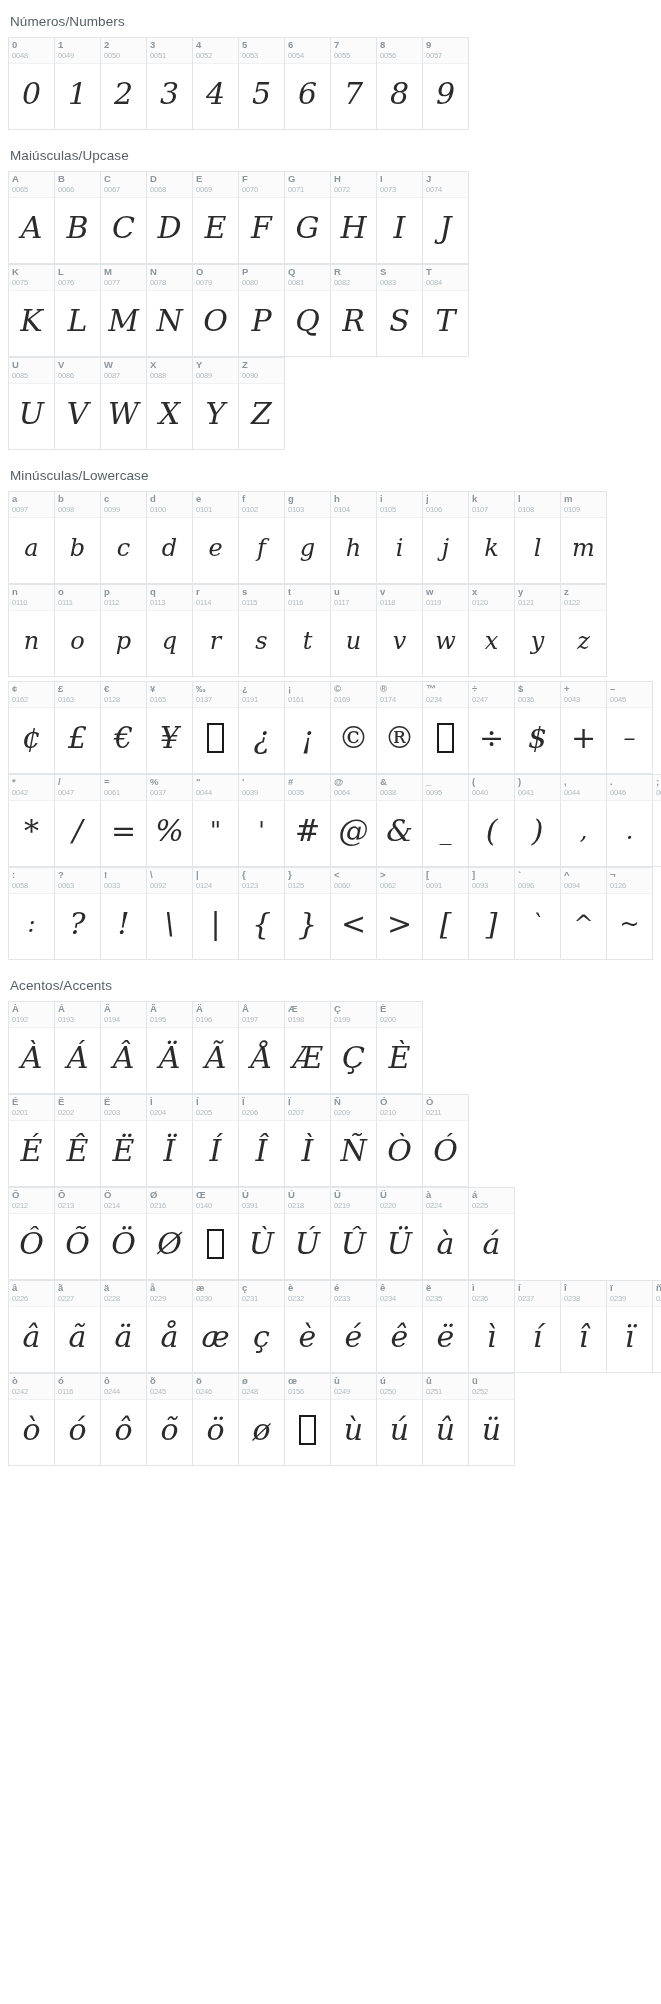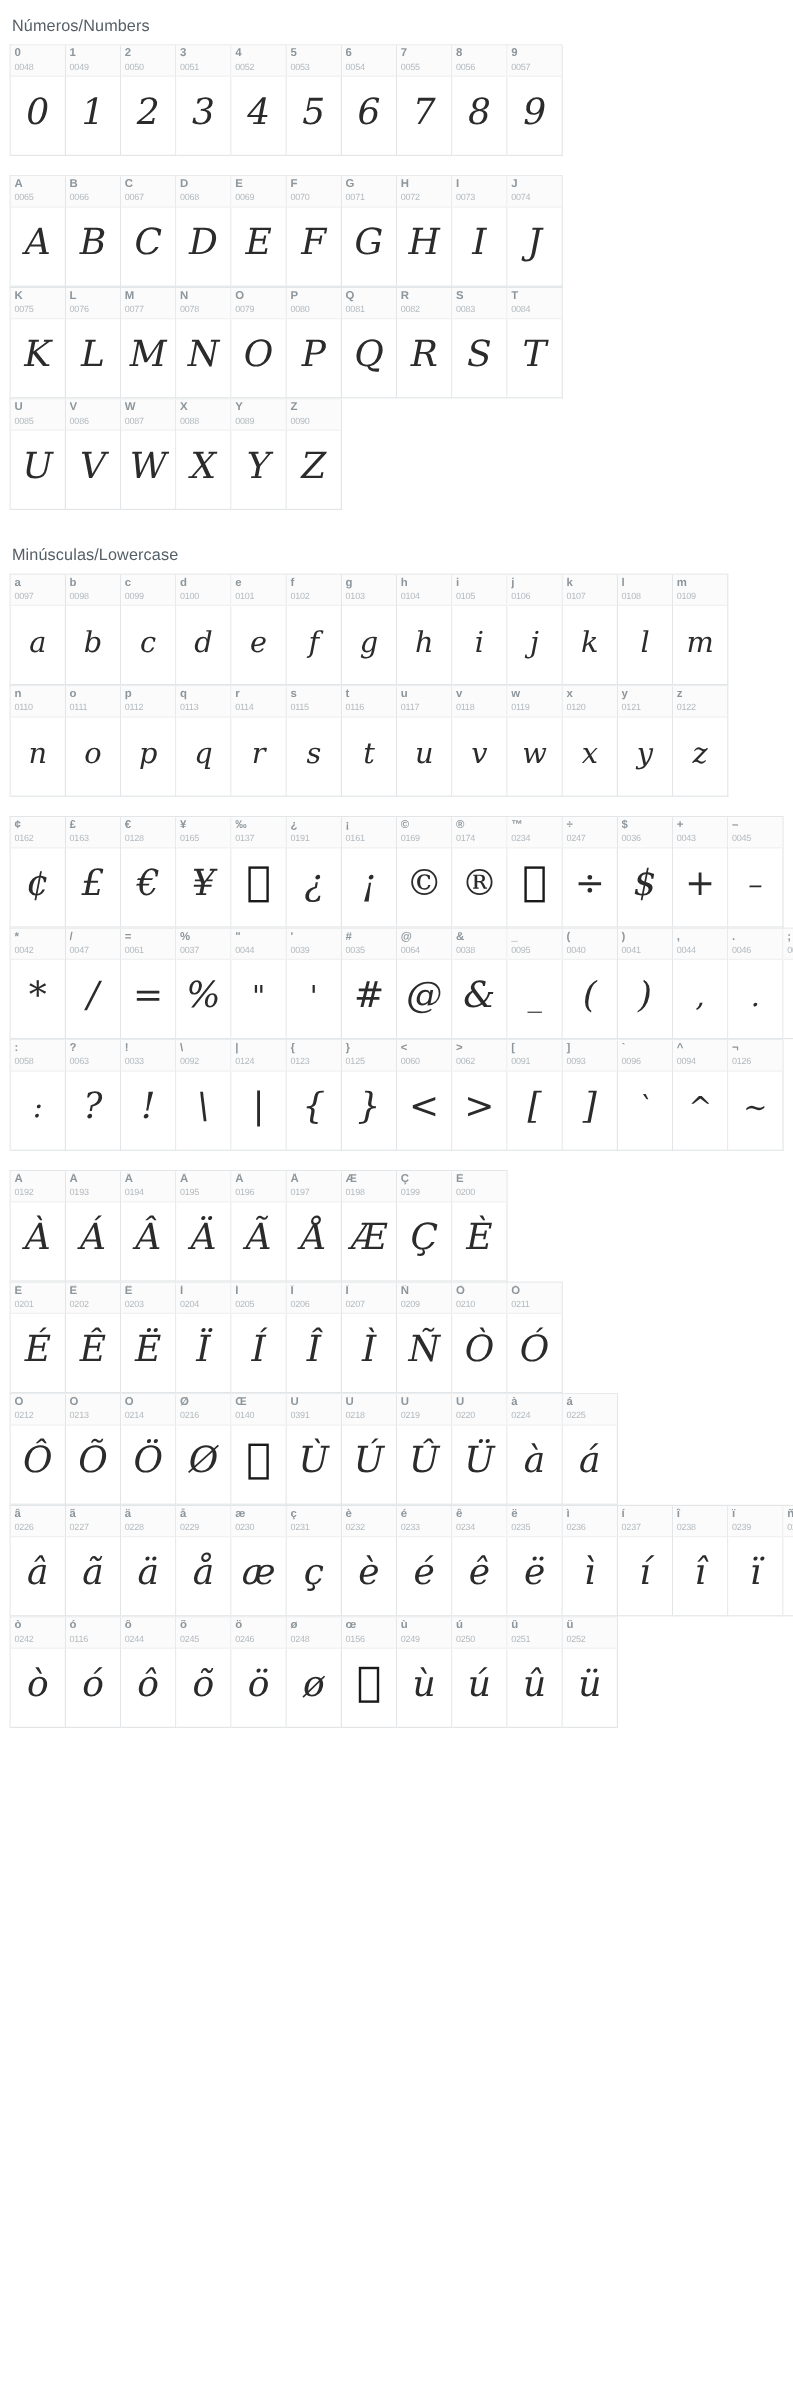--- a/index.html
+++ b/index.html
@@ -10,21 +10,21 @@
   }
   body {
     width: 661px;
     min-height: 2004px;
     position: relative;
   }
   .page {
     padding: 0 8px 20px 8px;
   }
   .section {
-    margin-bottom: 16px;
+    margin-bottom: 4px;
   }
   .section-title {
     font-size: 13.5px;
     color: #555f66;
     font-weight: 400;
     padding: 14px 2px 8px 2px;
     letter-spacing: 0.1px;
   }
   .glyph-rows {
     display: block;
@@ -173,20 +173,21 @@
             <div class="meta">
               <span class="ch">9</span>
               <span class="code">0057</span>
             </div>
             <div class="big">9</div>
           </div>
         </div>
       </div>
     </div>
     <div class="section">
+      <div class="section-title">Maiúsculas/Upcase</div>
       <div class="glyph-rows">
         <div class="glyph-row">
           <div class="glyph-cell">
             <div class="meta">
               <span class="ch">A</span>
               <span class="code">0065</span>
             </div>
             <div class="big">A</div>
           </div>
           <div class="glyph-cell">
@@ -871,20 +872,21 @@
             <div class="meta">
               <span class="ch">¬</span>
               <span class="code">0126</span>
             </div>
             <div class="big small-glyph">~</div>
           </div>
         </div>
       </div>
     </div>
     <div class="section">
+      <div class="section-title">Acentos/Accents</div>
       <div class="glyph-rows">
         <div class="glyph-row">
           <div class="glyph-cell">
             <div class="meta">
               <span class="ch">À</span>
               <span class="code">0192</span>
             </div>
             <div class="big">À</div>
           </div>
           <div class="glyph-cell">

